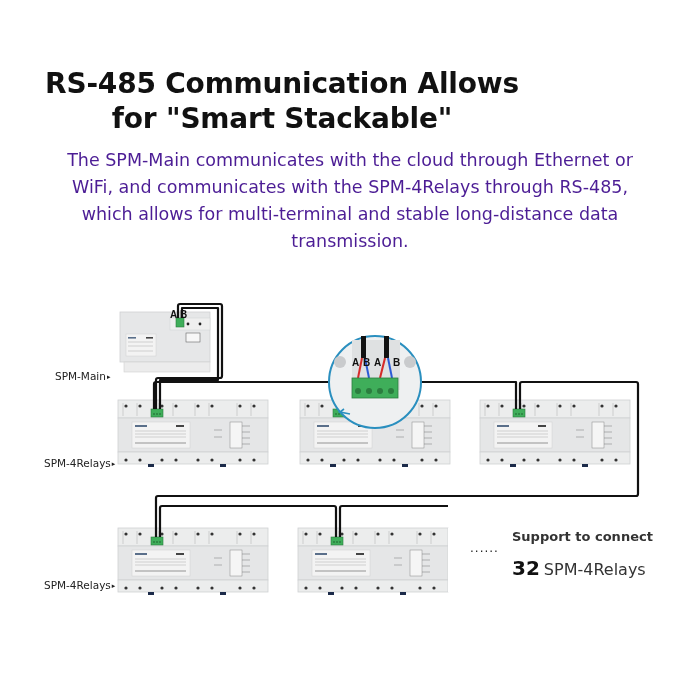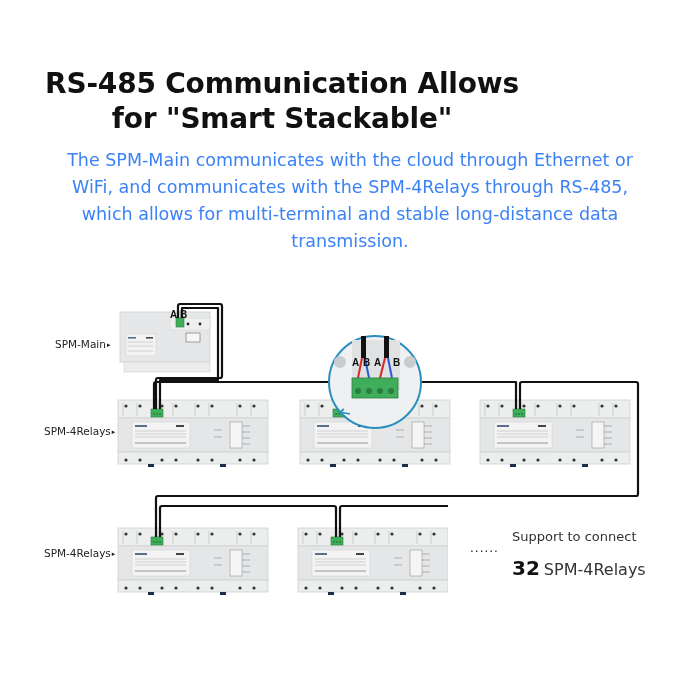--- a/index.html
+++ b/index.html
@@ -1,25 +1,25 @@
 <!DOCTYPE html>
 <html><head>
   <meta charset="utf-8">
   <style>
     html, body { margin: 0; padding: 0; background: #ffffff; }
     body { width: 700px; height: 700px; position: relative; overflow: hidden;
            font-family: "DejaVu Sans", "Liberation Sans", sans-serif; color: #1a1a1a; }
     .title { position: absolute; left: 0; width: 564px; top: 66px; text-align: center;
              font-weight: bold; font-size: 28px; line-height: 35px; color: #111; letter-spacing: -0.2px; }
     .desc { position: absolute; left: 60px; width: 580px; top: 147px; text-align: center;
-            font-size: 17.5px; line-height: 27px; color: #3b82f6; }
-    .label { position: absolute; font-size: 10.5px; color: #222; white-space: nowrap; }
+            font-size: 17.5px; line-height: 27px; color: #4c1d95; }
+    .label { position: absolute; font-size: 10.5px; color: #222; white-space: nowrap; margin-top: 32px; }
     .label .arrow { font-size: 7px; vertical-align: middle; margin-left: 1px; }
     .support { position: absolute; left: 512px; top: 529px; }
-    .support .line1 { font-size: 13px; color: #333; }
+    .support .line1 { font-size: 13px; color: #333; font-weight: bold; }
     .support .line2 { margin-top: 12px; font-size: 16px; color: #333; }
     .support .num { font-weight: bold; font-size: 20px; color: #111; margin-right: 4px; }
     .dots { position: absolute; left: 470px; top: 541px; font-size: 12px; color: #222; letter-spacing: 1px; }
     svg.diagram { position: absolute; left: 0; top: 0; }
   </style>
 </head>
 <body>
 
 <div class="title">
   <div>RS-485 Communication Allows</div>

